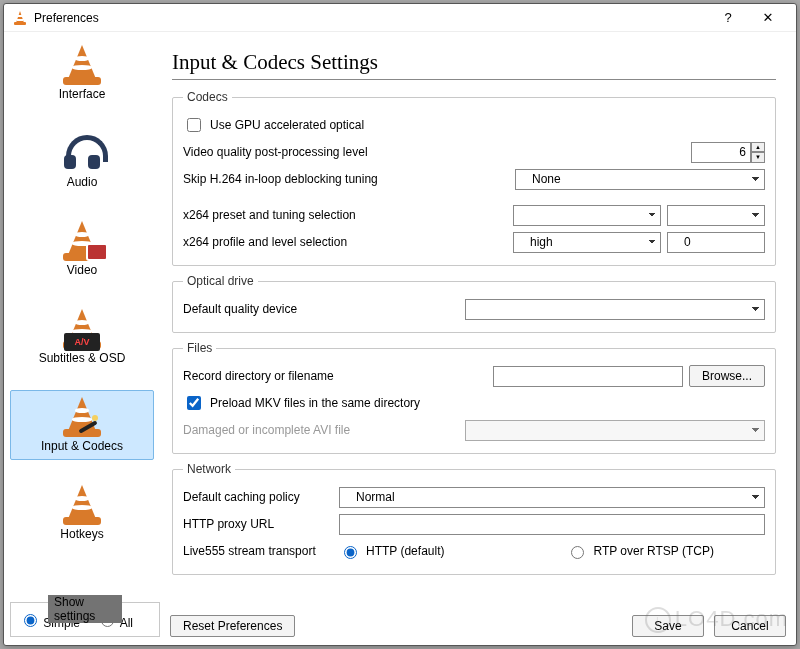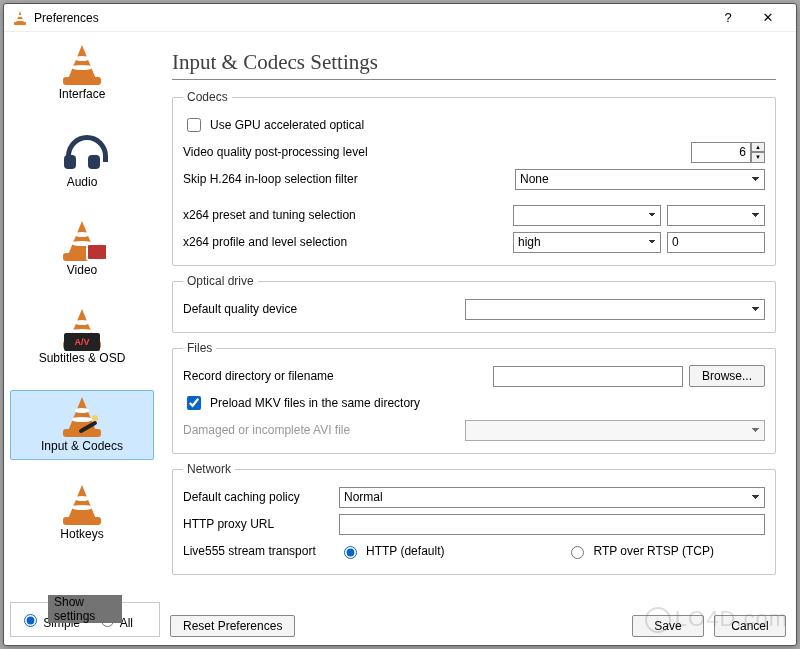--- a/index.html
+++ b/index.html
@@ -158,21 +158,21 @@
     .main {
       flex: 1;
       padding: 12px 20px 2px 12px;
       overflow-y: auto;
     }
     .main h1 {
       font-family: "Comic Sans MS", cursive;
       font-size: 21px;
       font-weight: 400;
       margin: 6px 0 2px 0;
-      color: #404040;
+      color: #000000;
     }
     .hr {
       border: none;
       border-top: 1px solid #888;
       margin: 4px 0 10px 0;
     }
     fieldset {
       border: 1px solid #c8c8c8;
       border-radius: 2px;
       margin: 0 0 8px 0;
@@ -193,21 +193,21 @@
     .row .lbl { flex: 0 0 auto; }
     .row .grow { flex: 1; }
     .row label { display: flex; align-items: center; gap: 6px; cursor: pointer; }
     input[type=checkbox] { width: 14px; height: 14px; accent-color: #0a64c8; }
     input[type=radio] { accent-color: #0a64c8; }
     .sel, .txt, .num {
       height: 21px;
       border: 1px solid #888;
       background: #fff;
       font-size: 12px;
-      padding: 0 4px;
+      padding: 0 16px;
     }
     .sel {
       appearance: none;
       background-image: linear-gradient(45deg, transparent 50%, #333 50%), linear-gradient(135deg, #333 50%, transparent 50%);
       background-position: right 8px center, right 4px center;
       background-size: 4px 4px, 4px 4px;
       background-repeat: no-repeat;
       padding-right: 18px;
     }
     .disabled-row { color: #999; }
@@ -386,21 +386,21 @@
           <span class="grow"></span>
           <div class="num-wrap">
             <input class="num" value="6" style="">
             <div class="spin">
                 <div>▲</div>
                 <div>▼</div>
               </div>
           </div>
         </div>
         <div class="row">
-          <span class="lbl">Skip H.264 in-loop selection filter</span>
+          <span class="lbl">Skip H.264 in-loop deblocking tuning</span>
           <span class="grow"></span>
           <select class="sel" style="width:250px">
             <option>None</option>
           </select>
         </div>
         <div class="row" style="margin-top:12px">
           <span class="lbl">x264 preset and tuning selection</span>
           <span class="grow"></span>
           <select class="sel" style="width:148px"><option></option></select>
           <select class="sel" style="width:98px"><option></option></select>

